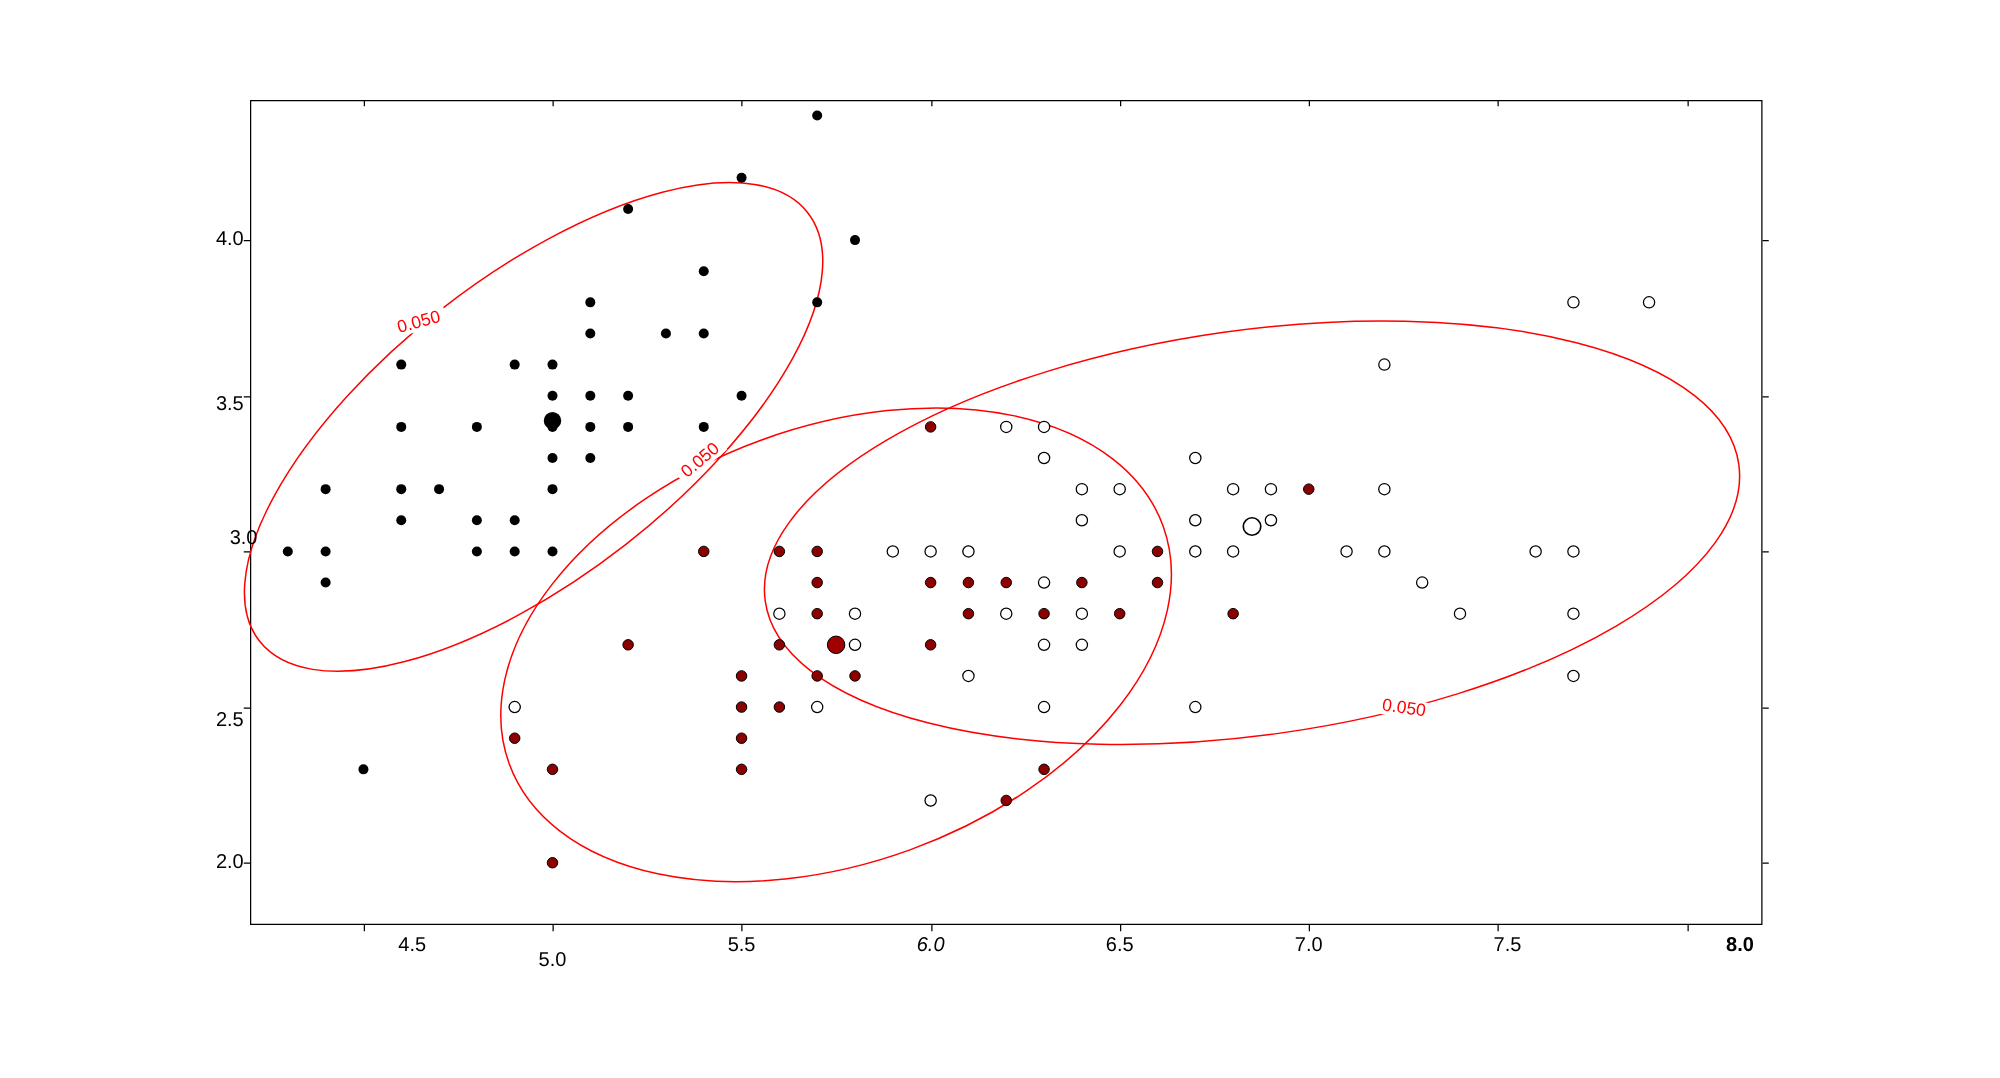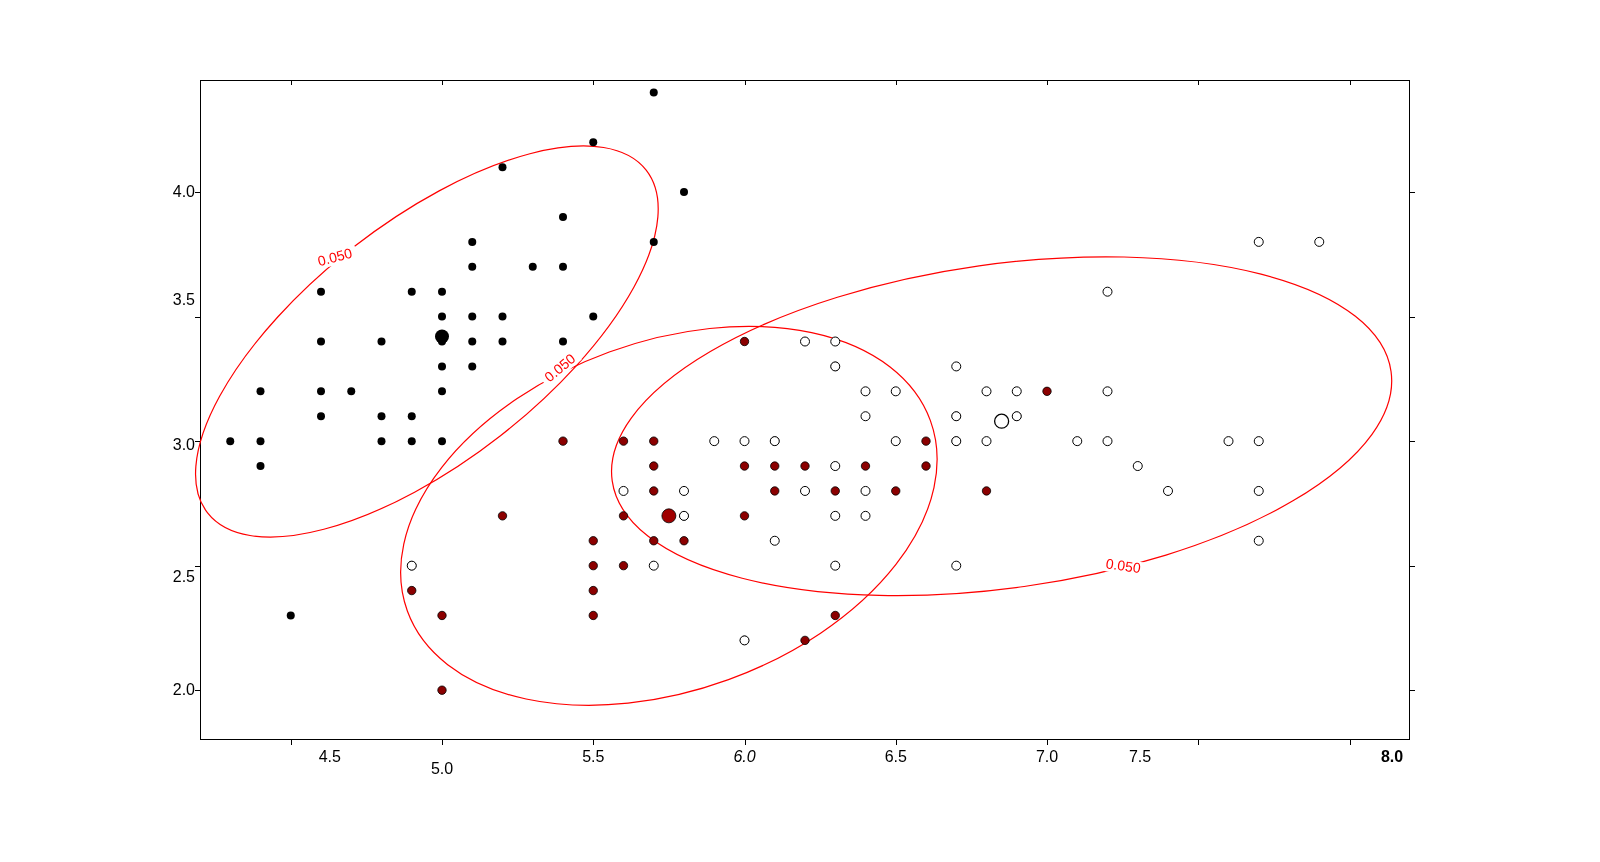--- a/index.html
+++ b/index.html
@@ -237,34 +237,34 @@
     <div class="tick-mark-x-top" style="left: 593.25px;"></div>
     <div class="tick-label tick-x" style="left: 744.5px; font-style: italic;">6.0</div>
     <div class="tick-mark-x" style="left: 744.5px;"></div>
     <div class="tick-mark-x-top" style="left: 744.5px;"></div>
     <div class="tick-label tick-x" style="left: 895.75px;">6.5</div>
     <div class="tick-mark-x" style="left: 895.75px;"></div>
     <div class="tick-mark-x-top" style="left: 895.75px;"></div>
     <div class="tick-label tick-x" style="left: 1047px;">7.0</div>
     <div class="tick-mark-x" style="left: 1047px;"></div>
     <div class="tick-mark-x-top" style="left: 1047px;"></div>
-    <div class="tick-label tick-x" style="left: 1140px;">7.5</div>
+    <div class="tick-label tick-x" style="left: 1206px;">7.5</div>
     <div class="tick-mark-x" style="left: 1198.25px;"></div>
     <div class="tick-mark-x-top" style="left: 1198.25px;"></div>
     <div class="tick-label tick-x" style="left: 1392px; font-weight: bold;">8.0</div>
     <div class="tick-mark-x" style="left: 1349.5px;"></div>
     <div class="tick-mark-x-top" style="left: 1349.5px;"></div>
     <div class="tick-label tick-y" style="top: 690.189px;">2.0</div>
     <div class="tick-mark-y" style="top: 690.189px;"></div>
     <div class="tick-mark-y-right" style="top: 690.189px;"></div>
     <div class="tick-label tick-y" style="top: 545px; margin-top: 32px;">2.5</div>
     <div class="tick-mark-y" style="top: 565.66px;"></div>
     <div class="tick-mark-y-right" style="top: 565.66px;"></div>
-    <div class="tick-label tick-y" style="top: 445px;">3.0</div>
+    <div class="tick-label tick-y" style="top: 431px; margin-left: 11px;">3.0</div>
     <div class="tick-mark-y" style="top: 441.132px;"></div>
     <div class="tick-mark-y-right" style="top: 441.132px;"></div>
-    <div class="tick-label tick-y" style="top: 300px;">3.5</div>
+    <div class="tick-label tick-y" style="top: 324px;">3.5</div>
     <div class="tick-mark-y" style="top: 316.604px;"></div>
     <div class="tick-mark-y-right" style="top: 316.604px;"></div>
     <div class="tick-label tick-y" style="top: 192.075px;">4.0</div>
     <div class="tick-mark-y" style="top: 192.075px;"></div>
     <div class="tick-mark-y-right" style="top: 192.075px;"></div>
   </div>
 
 </body></html>

